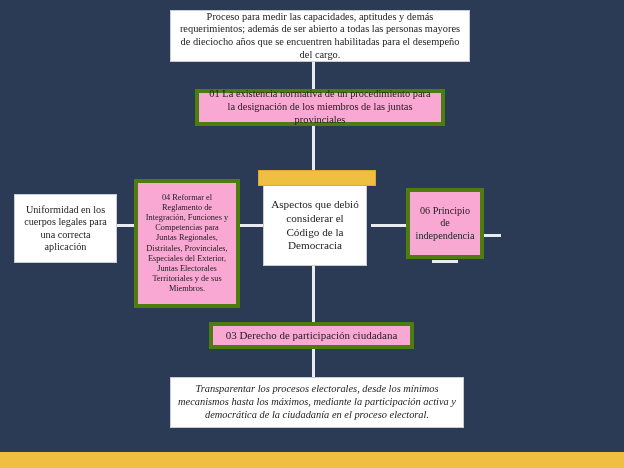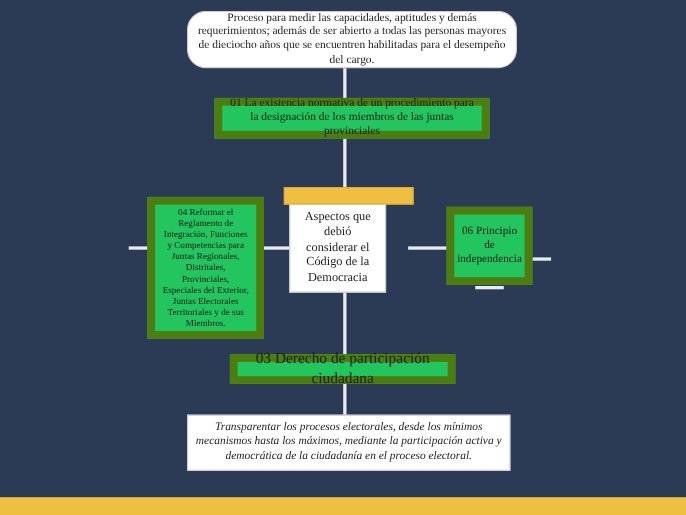--- a/index.html
+++ b/index.html
@@ -33,50 +33,49 @@
     justify-content: center;
     text-align: center;
     line-height: 1.22;
     color: #1c1c1c;
   }
   .node-white {
     background: #ffffff;
     border: 1px solid #c9ccd2;
   }
   .node-yellow {
-    background: #22c55e;
-    border: 7px solid #4d7c0f;
+    background: #f9a8d4;
+    border: 4px solid #4d7c0f;
     text-align: center;
   }
   .node-inner {
     padding: 3px 6px;
     width: 100%;
   }
 
   
   #top-detail-box {
     left: 170px; top: 10px; width: 300px; height: 52px;
     font-size: 10.4px;
-    border-radius: 17px;
   }
   #branch-01-box {
     left: 195px; top: 89px; width: 250px; height: 37px;
     font-size: 10.4px;
   }
 
   
   #center-cap {
     position: absolute;
     left: 258px; top: 170px; width: 118px; height: 16px;
     background: #efbf42;
     border: 1px solid #d9ab36;
     box-sizing: border-box;
   }
   #center-box {
-    left: 263px; top: 186px; width: 88px; height: 80px;
+    left: 263px; top: 186px; width: 104px; height: 80px;
     font-size: 11.2px;
     border-top: none;
   }
 
   #branch-04-box {
     left: 134px; top: 179px; width: 106px; height: 129px;
     font-size: 8.3px;
   }
   #detail-left-box {
     left: 14px; top: 194px; width: 103px; height: 69px;
@@ -91,21 +90,21 @@
     left: 432px; top: 260px; width: 26px; height: 3px;
     background: #e8ebf0;
   }
   #detail-right-box {
     left: 501px; top: 179px; width: 112px; height: 114px;
     font-size: 9.3px;
   }
 
   #branch-03-box {
     left: 209px; top: 322px; width: 205px; height: 27px;
-    font-size: 14px;
+    font-size: 11px;
   }
   #bottom-detail-box {
     left: 170px; top: 377px; width: 294px; height: 51px;
     font-size: 10.4px;
     font-style: italic;
   }
 
   
   #bottom-bar {
     position: absolute;
@@ -144,20 +143,23 @@
 
   <div id="center-cap"></div>
   <div class="node node-white" id="center-box">
     <div class="node-inner">Aspectos que debió considerar el Código de la Democracia</div>
   </div>
 
   <div class="node node-yellow" id="branch-04-box">
     <div class="node-inner">04 Reformar el Reglamento de Integración, Funciones y Competencias para Juntas Regionales, Distritales, Provinciales, Especiales del Exterior, Juntas Electorales Territoriales y de sus Miembros.</div>
   </div>
 
+  <div class="node node-white" id="detail-left-box">
+    <div class="node-inner">Uniformidad en los cuerpos legales para una correcta aplicación</div>
+  </div>
 
   <div class="node node-yellow" id="branch-02-box">
     <div class="node-inner">06 Principio de independencia</div>
   </div>
   <div id="branch-02-tick"></div>
 
 
   <div class="node node-yellow" id="branch-03-box">
     <div class="node-inner">03 Derecho de participación ciudadana</div>
   </div>

